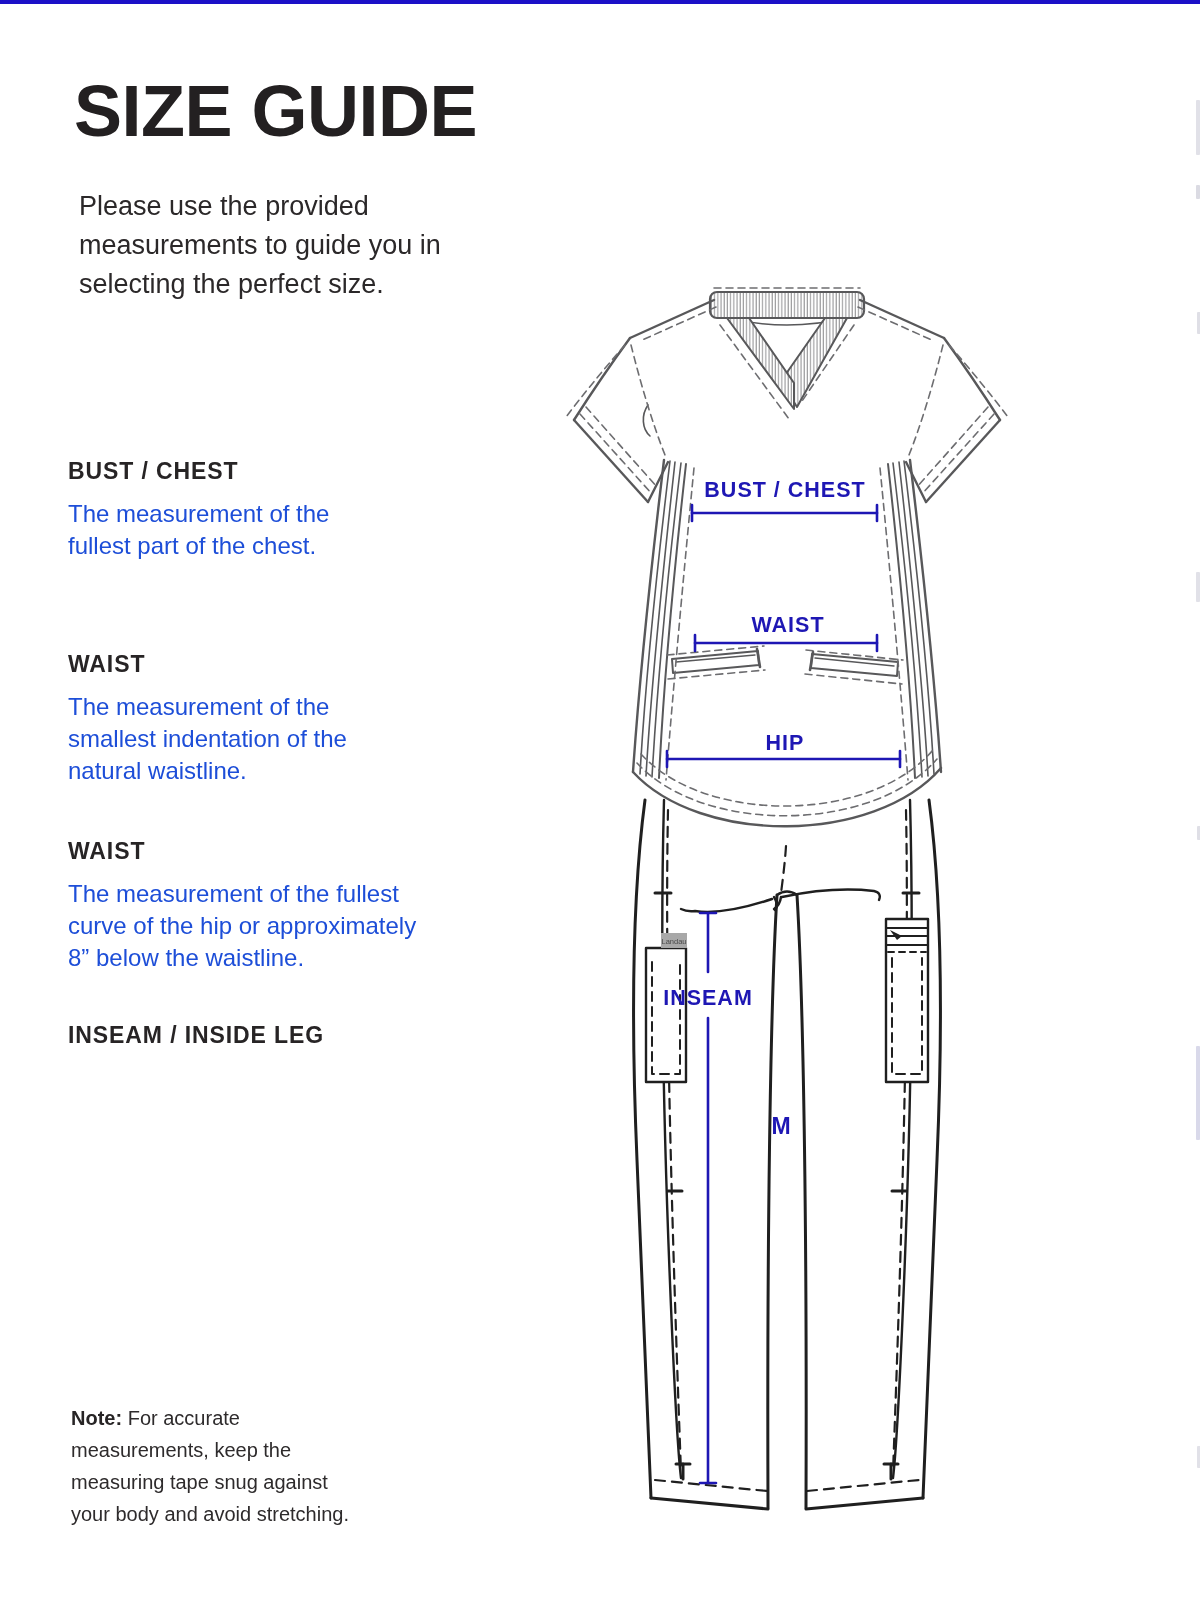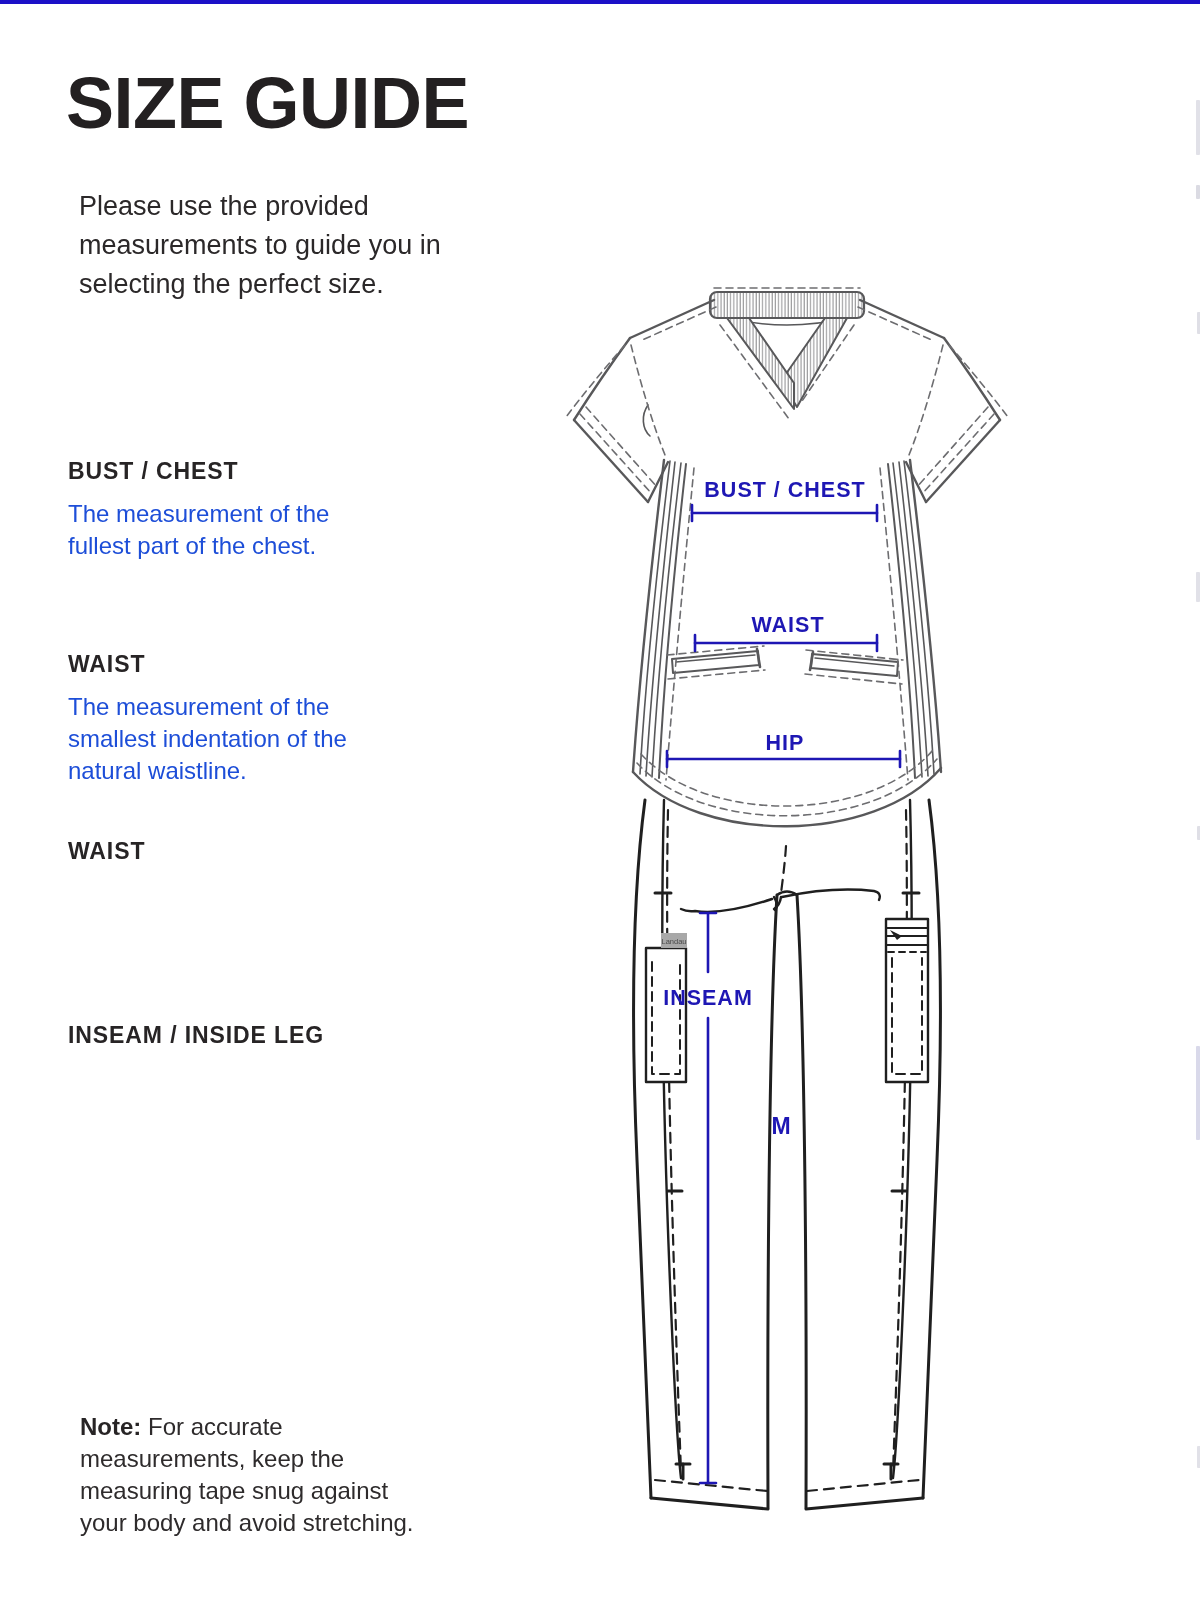--- a/index.html
+++ b/index.html
@@ -1,31 +1,31 @@
 <!DOCTYPE html>
 <html><head>
 <meta charset="utf-8">
 <style>
   html,body{margin:0;padding:0;background:#ffffff;}
   body{width:1200px;height:1600px;position:relative;overflow:hidden;
        font-family:"Liberation Sans", sans-serif;color:#2e2b2c;}
   .top-border{position:absolute;left:0;top:0;width:1200px;height:4px;background:#1b10c7;}
-  .page-title{position:absolute;left:66px;top:66px;margin:0;
+  .page-title{position:absolute;left:66px;top:66px;margin:8px;
       font-size:72px;font-weight:700;letter-spacing:-0.5px;color:#232021;line-height:1.05;}
   .intro{position:absolute;left:68px;top:176px;margin:11px;width:460px;
       font-size:27px;line-height:39px;color:#2b2829;white-space:pre-line;}
   .def{position:absolute;left:68px;width:420px;}
   .def h2{margin:0;font-size:23px;font-weight:700;letter-spacing:0.9px;color:#272425;line-height:26px;}
   .def p{margin:14px 0 0 0;font-size:24px;line-height:32px;color:#1d4ed8;white-space:pre-line;}
   .def-bust{top:458px;}
   .def-waist{top:651px;}
   .def-hips{top:838px;}
   .def-inseam{top:1022px;}
-  .note{position:absolute;left:68px;top:1399px;width:400px;margin:12px;
-      font-size:24px;line-height:32px;color:#2e2b2c;}
+  .note{position:absolute;left:68px;top:1399px;width:400px;margin:3px;
+      font-size:20px;line-height:32px;color:#2e2b2c;}
   .note strong{font-weight:700;color:#272425;}
   .note span{white-space:pre-line;}
   .diagram{position:absolute;left:530px;top:270px;}
   .an-label{font:700 21.5px "Liberation Sans", sans-serif;fill:#1e17b4;letter-spacing:1px;}
   .an-size{font:700 23px "Liberation Sans", sans-serif;fill:#1e17b4;}
   .brand-txt{font:400 7.5px "Liberation Sans", sans-serif;fill:#4a4a4a;}
   .edge-mark{position:absolute;width:4px;border-radius:1px;opacity:0.55;}
 </style>
 </head>
 <body>
@@ -46,20 +46,23 @@
 
 <section class="def def-waist">
   <h2>WAIST</h2>
   <p>The measurement of the
 smallest indentation of the
 natural waistline.</p>
 </section>
 
 <section class="def def-hips">
   <h2>WAIST</h2>
+  <p>The measurement of the fullest
+curve of the hip or approximately
+8” below the waistline.</p>
 </section>
 
 <section class="def def-inseam">
   <h2>INSEAM / INSIDE LEG</h2>
 </section>
 
 <p class="note"><strong>Note:</strong> <span>For accurate
 measurements, keep the
 measuring tape snug against
 your body and avoid stretching.</span></p>

